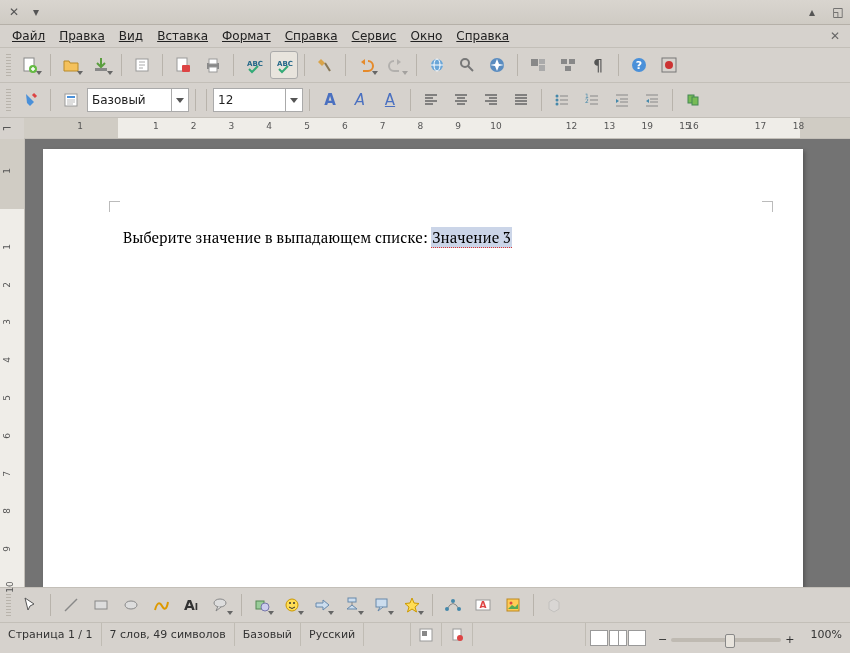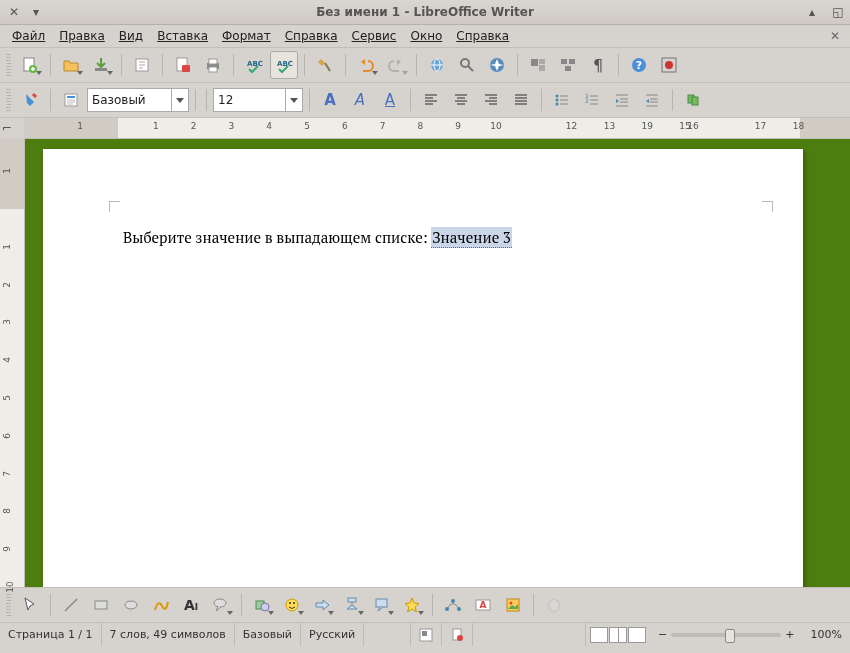--- a/index.html
+++ b/index.html
@@ -20,47 +20,46 @@
   .combo{display:flex;align-items:center;min-width:80px;position:relative}
   .combo .dd{position:absolute;right:0;top:0;bottom:0;width:16px;border-left:1px solid #aaa;display:flex;align-items:center;justify-content:center}
   .combo .dd::after{content:"";border-left:4px solid transparent;border-right:4px solid transparent;border-top:5px solid #555}
   .ruler-h{height:20px;background:#efede8;border-bottom:1px solid #c3bfb8;position:relative;margin-left:24px;overflow:hidden;font-size:9px;color:#555}
   .ruler-h .num{position:absolute;top:3px;transform:translateX(-50%)}
   .ruler-h .margin{position:absolute;top:0;bottom:0;background:#d0ccc4}
   .workarea{display:flex;height:448px;background:#d6d2cd}
   .ruler-v{width:24px;background:#efede8;border-right:1px solid #c3bfb8;position:relative;font-size:9px;color:#555}
   .ruler-v .num{position:absolute;left:4px;transform:translateY(-50%) rotate(-90deg);transform-origin:center}
   .ruler-v .margin{position:absolute;left:0;right:0;background:#d0ccc4}
-  .page-wrap{flex:1;overflow:auto;background:#4d7c0f;padding:10px 0 16px 18px}
+  .page-wrap{flex:1;overflow:auto;background:#737373;padding:10px 0 16px 18px}
   .page{width:760px;height:900px;background:#fff;box-shadow:2px 2px 4px rgba(0,0,0,.25);position:relative}
   .corner{position:absolute;width:10px;height:10px;border-color:#bbb}
   .c-tl{top:62px;left:76px;border-left:1px solid #bbb;border-top:1px solid #bbb;transform:translate(-10px,-10px)}
   .c-tr{top:62px;right:40px;border-right:1px solid #bbb;border-top:1px solid #bbb;transform:translate(10px,-10px)}
   .doc-text{position:absolute;top:78px;left:80px;font-family:"PT Serif",Georgia,serif;font-size:15px;color:#000}
   .doc-text .field{border-bottom:1px dotted #d33;color:#000;background:#cbd5e8;padding:0 1px}
   .drawbar{height:30px;background:#d6d2cd;display:flex;align-items:center;padding:2px 6px;gap:2px;border-top:1px solid #c3bfb8}
-  .statusbar{height:23px;background:#d6d2cd;border-top:1px solid #c3bfb8;display:flex;align-items:center;font-size:11px;color:#333}
+  .statusbar{height:23px;background:#d6d2cd;border-top:1px solid #c3bfb8;display:flex;align-items:flex-end;font-size:11px;color:#333}
   .statusbar .cell{padding:0 8px;border-right:1px solid #c0bcb4;height:100%;display:flex;align-items:center}
   .statusbar .spacer{flex:1;border-right:1px solid #c0bcb4;height:100%}
   .ic{width:18px;height:18px}
   .tab-l{position:absolute;left:2px;top:3px;width:10px;height:14px;display:flex;align-items:center;justify-content:center;color:#555;background:#d6d2cd}
   .ruler-row{position:relative}
   .zoom{display:flex;align-items:center;gap:4px;padding:0 8px}
   .zoom .track{width:110px;height:4px;background:#bfbab2;position:relative;border-radius:2px}
   .zoom .thumb{position:absolute;top:-4px;left:54px;width:8px;height:12px;background:#e8e4dd;border:1px solid #888;border-radius:2px}
   .view-icons{display:flex;gap:1px;padding:0 4px}
   .view-icons .vb{width:16px;height:14px;border:1px solid #999;background:#fff;cursor:pointer}
 </style>
 </head>
 <body>
 
 <div class="titlebar">
   <div class="tbtn">✕</div>
   <div class="tbtn">▾</div>
-  <div class="title">Без имени 1 - LibreOffice Writer</div>
   <div class="right">
     <div class="tbtn">▴</div>
     <div class="tbtn">◱</div>
   </div>
 </div>
 
 <div class="menubar">
   <div class="mi"><u>Файл</u></div>
   <div class="mi"><u>Правка</u></div>
   <div class="mi"><u>Вид</u></div>

